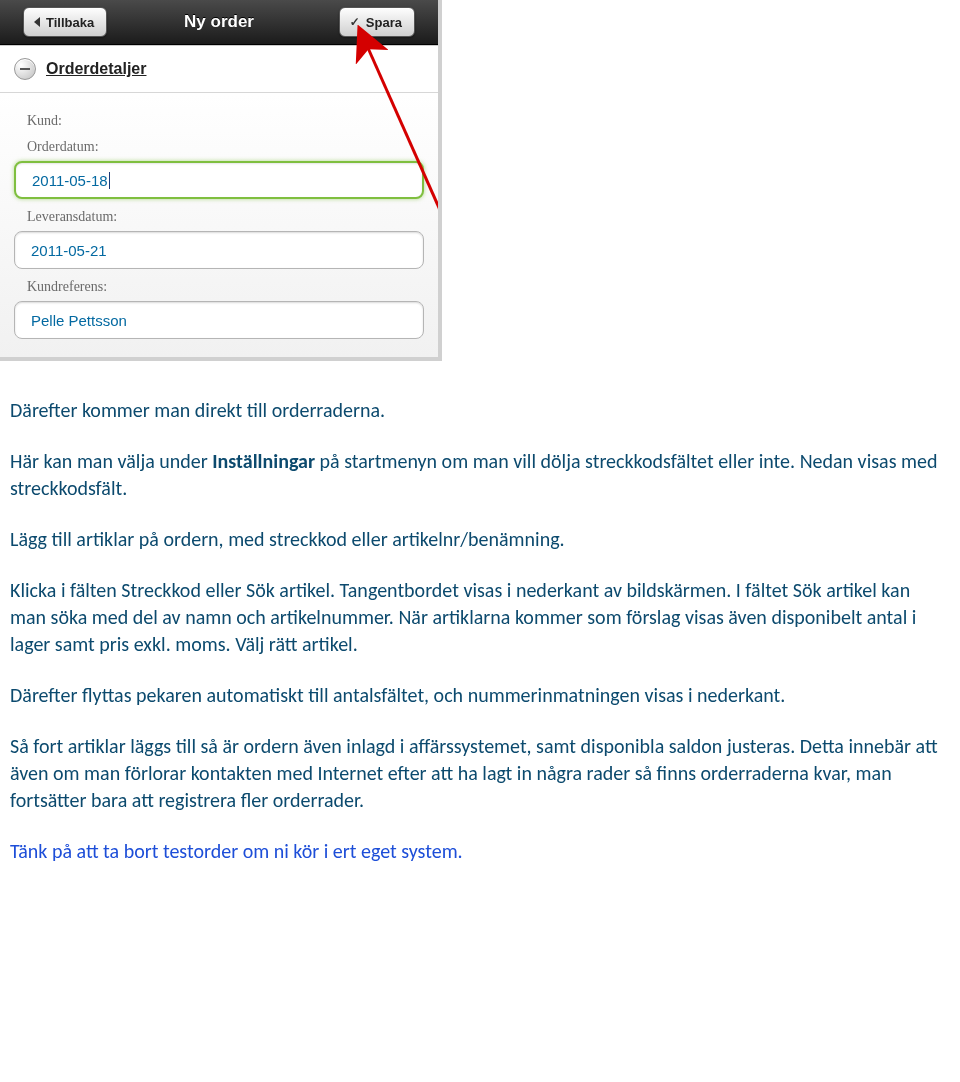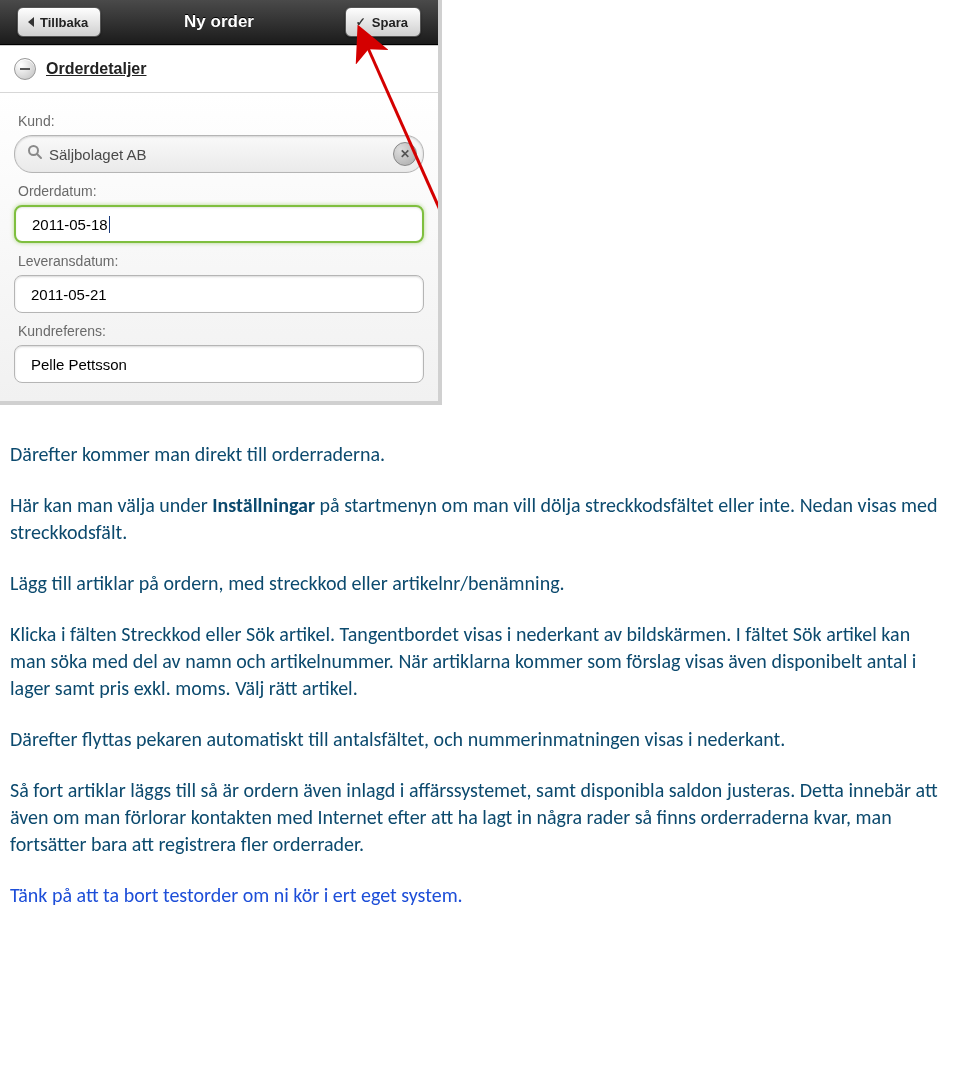--- a/index.html
+++ b/index.html
@@ -15,21 +15,21 @@
     border-bottom: 4px solid #d0d0d0;
     margin: 0;
     position: relative;
   }
   .toolbar {
     background: linear-gradient(#4a4a4a, #1b1b1b);
     height: 44px;
     border-bottom: 1px solid #000;
     display: flex;
     align-items: center;
-    padding: 0 17px;
+    padding: 0 23px;
     position: relative;
   }
   .tb-btn {
     display: inline-flex;
     align-items: center;
     height: 28px;
     border-radius: 6px;
     background: linear-gradient(#fefefe,#cfcfcf);
     border: 1px solid #555;
     box-shadow: inset 0 1px 0 #fff, 0 1px 2px rgba(0,0,0,0.4);
@@ -88,21 +88,22 @@
     color: #222;
     text-decoration: underline;
   }
   .form-body {
     background: linear-gradient(#fff,#f1f1f1);
     padding: 10px 14px 18px;
   }
   .field-label {
     font-size: 14px;
     color: #6a6a6a;
-    margin: 10px 4px 6px;
+    margin: 10px 13px 6px;
+    font-family: Liberation Serif, serif;
   }
   .search-wrap, .text-wrap {
     display: flex;
     align-items: center;
     background: linear-gradient(#f9f9f9,#eaeaea);
     border: 1px solid #b5b5b5;
     border-radius: 18px;
     height: 36px;
     padding: 0 6px 0 12px;
     box-shadow: inset 0 1px 2px rgba(0,0,0,0.15);
@@ -121,21 +122,21 @@
     color: #8a8a8a;
     font-size: 16px;
   }
   .search-wrap .val, .text-wrap .val {
     flex: 1;
     font-size: 15px;
     color: #4a4a4a;
     padding: 0 6px;
     font-family: Arial, sans-serif;
   }
-  .text-wrap .val { color: #000000; }
+  .text-wrap .val { color: #0369a1; }
   .clear-btn {
     width: 22px; height: 22px;
     border-radius: 50%;
     background: radial-gradient(circle at 30% 30%, #ddd,#aaa);
     border: 1px solid #888;
     display: flex; align-items: center; justify-content: center;
     color: #555;
     font-size: 12px;
     font-weight: bold;
     cursor: pointer;
@@ -189,30 +190,20 @@
     <div class="section-header">
       <div class="collapse-icon">
           <div class="bar"></div>
         </div>
       <div class="section-title">Orderdetaljer</div>
     </div>
 
     <div class="form-body">
 
       <div class="field-label">Kund:</div>
-      <div class="search-wrap">
-        <span class="mag">
-          <svg width="16" height="16" viewBox="0 0 16 16">
-              <circle cx="6.5" cy="6.5" r="4.5" fill="none" stroke="#8a8a8a" stroke-width="2"></circle>
-              <line x1="10" y1="10" x2="14" y2="14" stroke="#8a8a8a" stroke-width="2" stroke-linecap="round"></line>
-            </svg>
-        </span>
-        <span class="val">Säljbolaget AB</span>
-        <span class="clear-btn">✕</span>
-      </div>
 
       <div class="field-label">Orderdatum:</div>
       <div class="text-wrap focused">
         <span class="val"><span>2011-05-18</span><span class="caret"></span></span>
       </div>
 
       <div class="field-label">Leveransdatum:</div>
       <div class="text-wrap">
         <span class="val">2011-05-21</span>
       </div>

